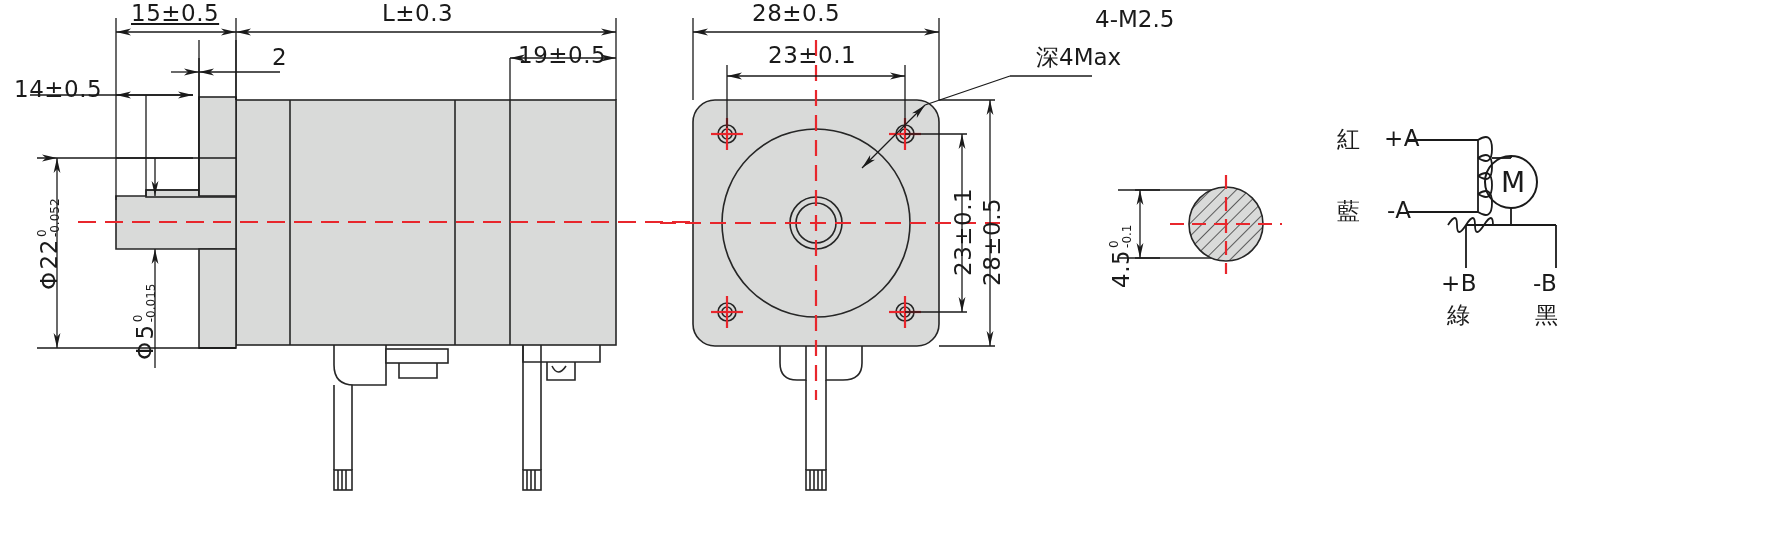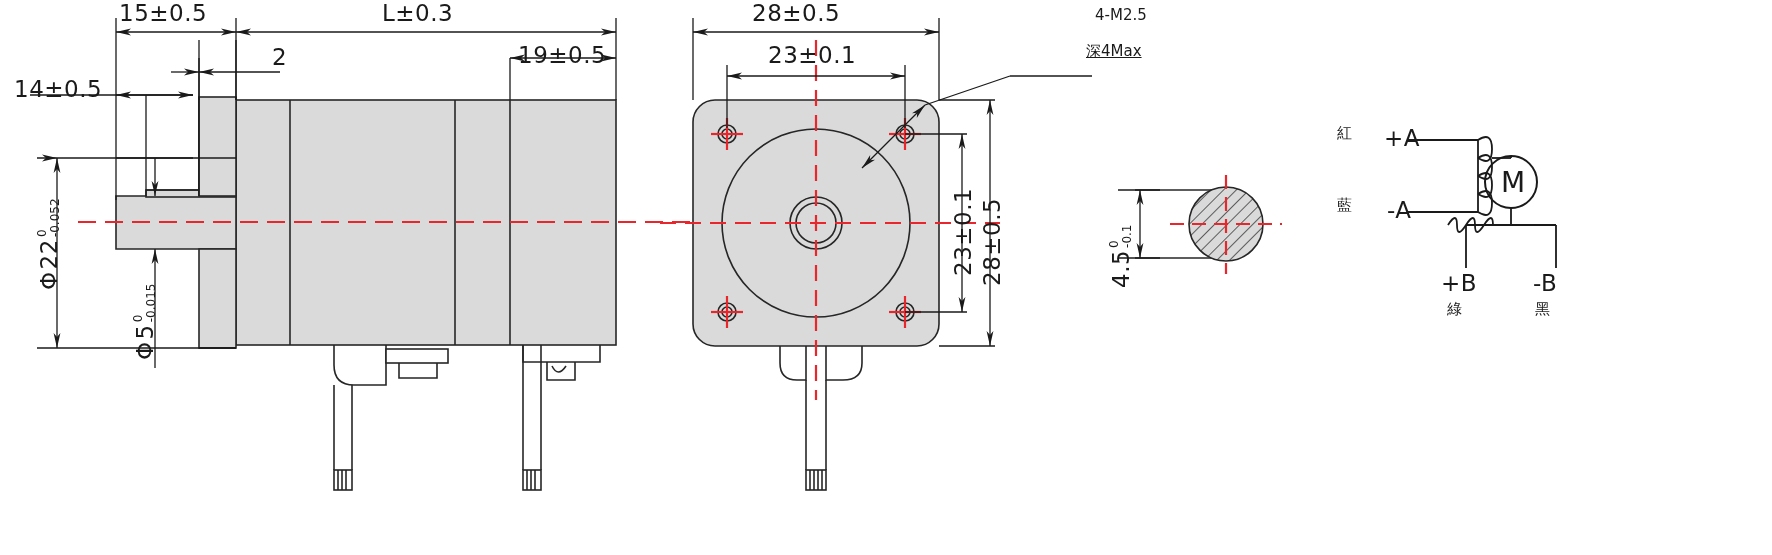--- a/index.html
+++ b/index.html
@@ -2,21 +2,21 @@
 <html><head>
 <meta charset="utf-8">
 <style>
   html,body{margin:0;padding:0;background:#ffffff;}
   body{font-family:"DejaVu Sans","Liberation Sans",sans-serif;}
   #sheet{position:relative;width:1772px;height:555px;background:#fff;overflow:hidden;}
   .lbl{position:absolute;white-space:nowrap;color:#1a1a1a;font-family:"DejaVu Sans","Liberation Sans",sans-serif;}
   .dim{font-size:23px;letter-spacing:.5px;}
   .tol{font-size:12px;line-height:1.05;display:inline-block;vertical-align:middle;text-align:left;}
   .rot{transform-origin:0 0;}
-  .cjk{font-family:"DejaVu Sans","Liberation Sans",sans-serif;font-size:15px;}
+  .cjk{font-family:"DejaVu Sans","Liberation Sans",sans-serif;font-size:23px;}
   svg{position:absolute;left:0;top:0;}
   .phi-wrap{display:inline-flex;align-items:center;gap:2px;}
 </style>
 </head>
 <body>
 
 <div id="sheet">
 
   <svg width="1772" height="555">
     <defs>
@@ -195,21 +195,21 @@
       <line x1="1511" y1="208" x2="1511" y2="225"></line>
       <line x1="1492" y1="212" x2="1511" y2="212" stroke="none"></line>
       <path d="M1511 225 L1466 225"></path>
       <path d="M1466 225 q9 -14 9 0 q0 14 9 0 q9 -14 9 0 q0 14 9 0 q9 -14 9 0" transform="translate(-18,0)"></path>
       <line x1="1466" y1="225" x2="1466" y2="268"></line>
       <line x1="1556" y1="225" x2="1556" y2="268"></line>
       <line x1="1511" y1="225" x2="1556" y2="225"></line>
     </g>
   </svg>
 
-  <div class="lbl dim" style="left:119px;top:0px;">15±0.5</div>
+  <div class="lbl dim" style="left:131px;top:0px;text-decoration:underline;">15±0.5</div>
   <div class="lbl dim" style="left:382px;top:0px;">L±0.3</div>
   <div class="lbl dim" style="left:272px;top:44px;">2</div>
   <div class="lbl dim" style="left:518px;top:42px;">19±0.5</div>
   <div class="lbl dim" style="left:14px;top:76px;">14±0.5</div>
 
   <div class="lbl rot" style="left:36px;top:290px;transform:rotate(-90deg);">
     <span class="phi-wrap">
       <span class="dim">Φ</span>
         <span class="dim">22</span>
       <span class="tol">
@@ -230,21 +230,21 @@
     </span>
   </div>
 
   <div class="lbl dim" style="left:752px;top:0px;">28±0.5</div>
   <div class="lbl dim" style="left:768px;top:42px;">23±0.1</div>
 
   <div class="lbl dim rot" style="left:950px;top:276px;transform:rotate(-90deg);">23±0.1</div>
   <div class="lbl dim rot" style="left:979px;top:286px;transform:rotate(-90deg);">28±0.5</div>
 
   <div class="lbl cjk" style="left:1095px;top:6px;">4-M2.5</div>
-  <div class="lbl cjk" style="left:1086px;top:42px;text-decoration:underline;">深4Max</div>
+  <div class="lbl cjk" style="left:1036px;top:42px;">深4Max</div>
 
   <div class="lbl rot" style="left:1108px;top:288px;transform:rotate(-90deg);">
     <span class="phi-wrap">
       <span class="dim">4.5</span>
       <span class="tol">
         <span>0</span><br>
         <span>-0.1</span>
       </span>
     </span>
   </div>

